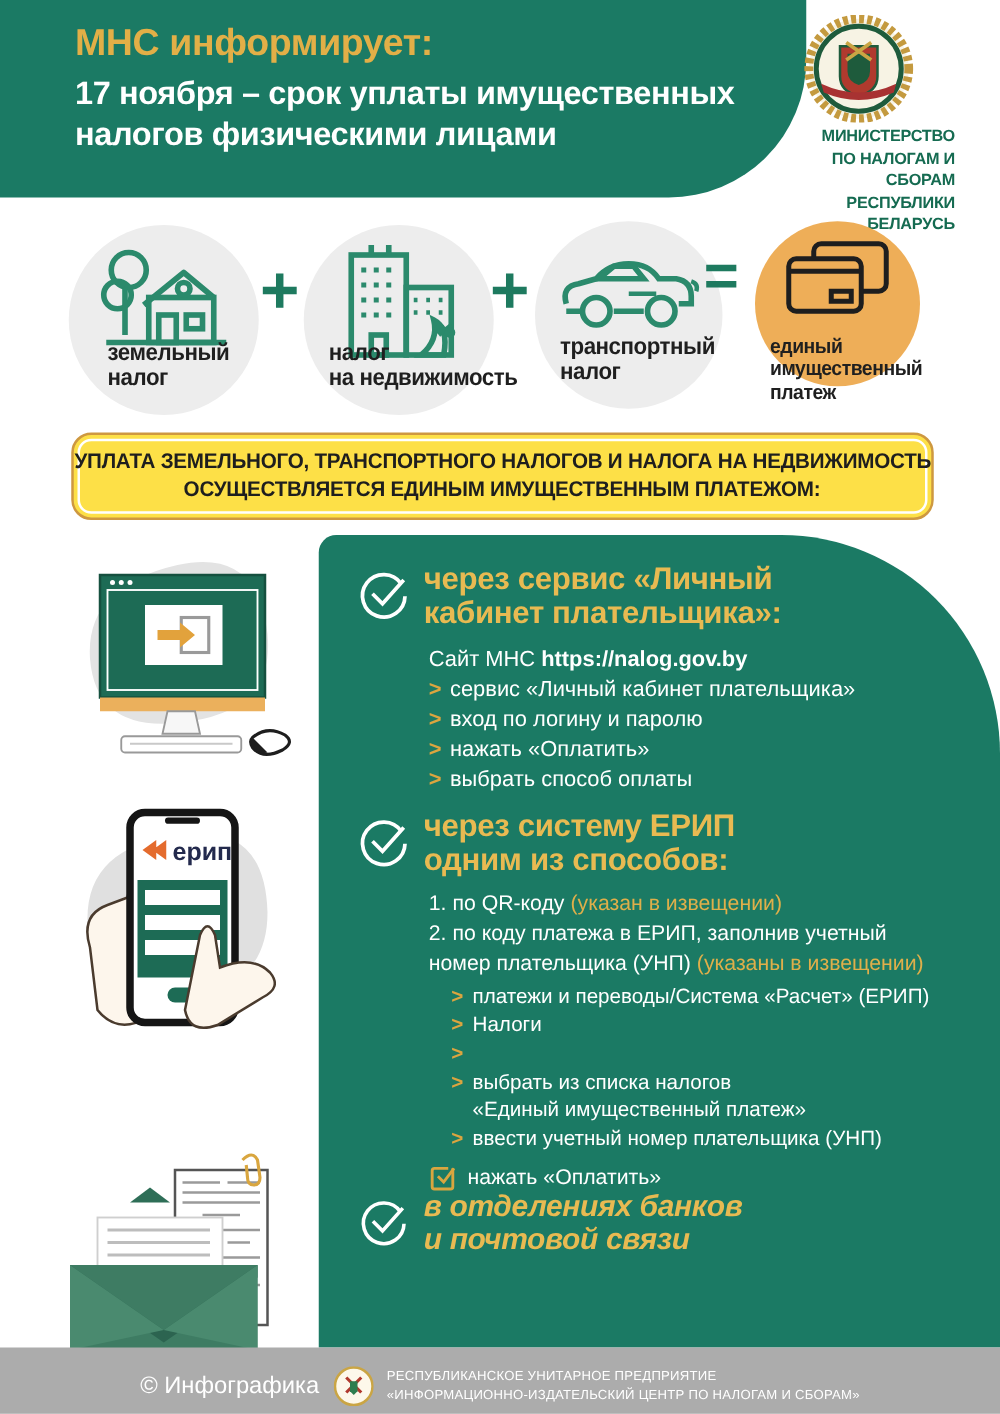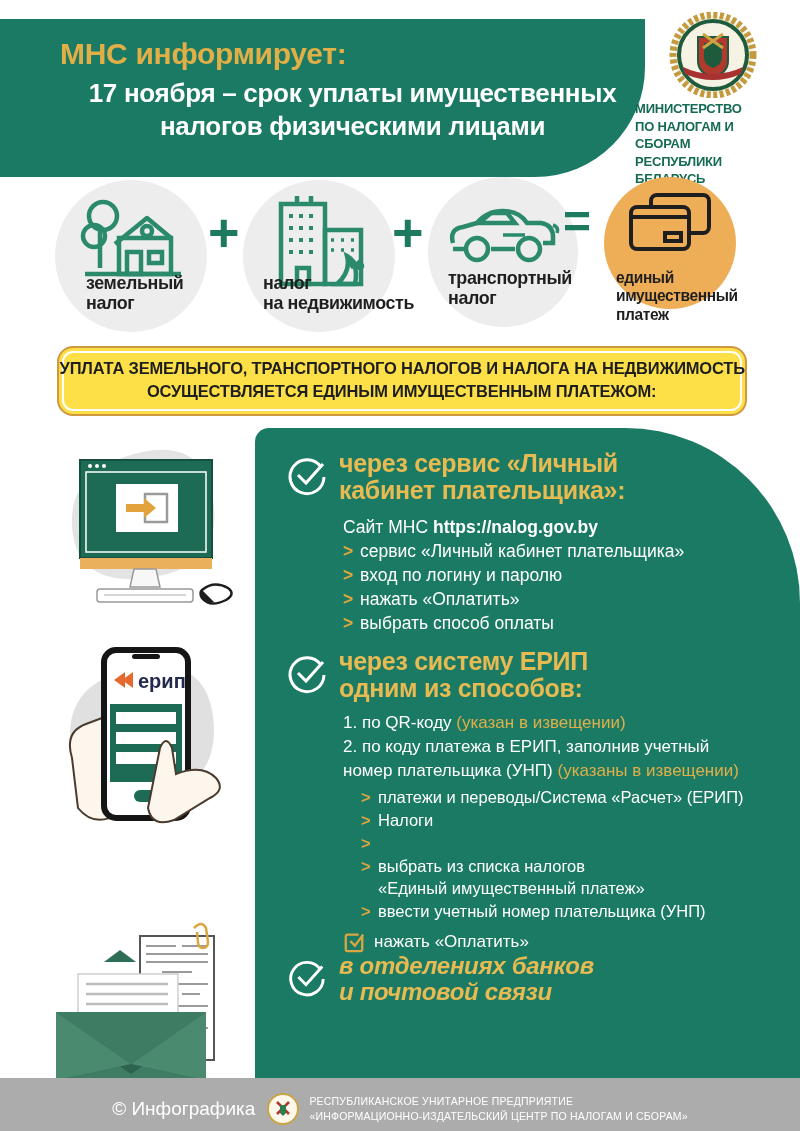--- a/index.html
+++ b/index.html
@@ -1,25 +1,25 @@
 <!DOCTYPE html>
 <html><head>
 <meta charset="utf-8">
 <style>
   html,body{margin:0;padding:0;}
   body{background:#888;font-family:"Liberation Sans",sans-serif;}
   .poster{position:relative;width:800px;height:1131px;background:#ffffff;overflow:hidden;margin:0 auto;}
 
   
   .hdr{position:absolute;left:0;top:0;width:645px;height:158px;background:#1b7a64;
-       border-radius:0 0 110px 0;padding:18px 0 0 60px;box-sizing:border-box;margin-top:19px;}
+       border-radius:0 0 110px 0;padding:18px 0 0 60px;box-sizing:border-box;}
   .hdr-kicker{color:#e2af47;font-size:30px;font-weight:bold;letter-spacing:-.3px;margin-bottom:6px;}
-  .hdr-title{color:#ffffff;font-size:26px;font-weight:bold;line-height:1.27;letter-spacing:-.3px;text-align:center;}
-
-  .brand{position:absolute;left:635px;top:8px;width:155px;text-align:left;}
+  .hdr-title{color:#ffffff;font-size:26px;font-weight:bold;line-height:1.27;letter-spacing:-.3px;}
+
+  .brand{position:absolute;left:609px;top:8px;width:155px;text-align:right;}
   .brand svg{display:block;margin:4px auto 2px;}
   .brand-name{color:#156b51;font-size:13px;font-weight:bold;line-height:1.35;letter-spacing:-.2px;}
 
   
   .eq{position:absolute;left:0;top:165px;width:800px;height:180px;}
   .circ{position:absolute;border-radius:50%;background:#ededed;display:flex;align-items:flex-start;justify-content:center;}
   .circ svg{margin-top:14px;}
   .circ.gold{background:#eeae58;}
   .eq-label{position:absolute;font-weight:bold;color:#1f1f1f;font-size:19px;line-height:1.07;
             letter-spacing:-.4px;transform:scaleX(.94);transform-origin:left top;}

